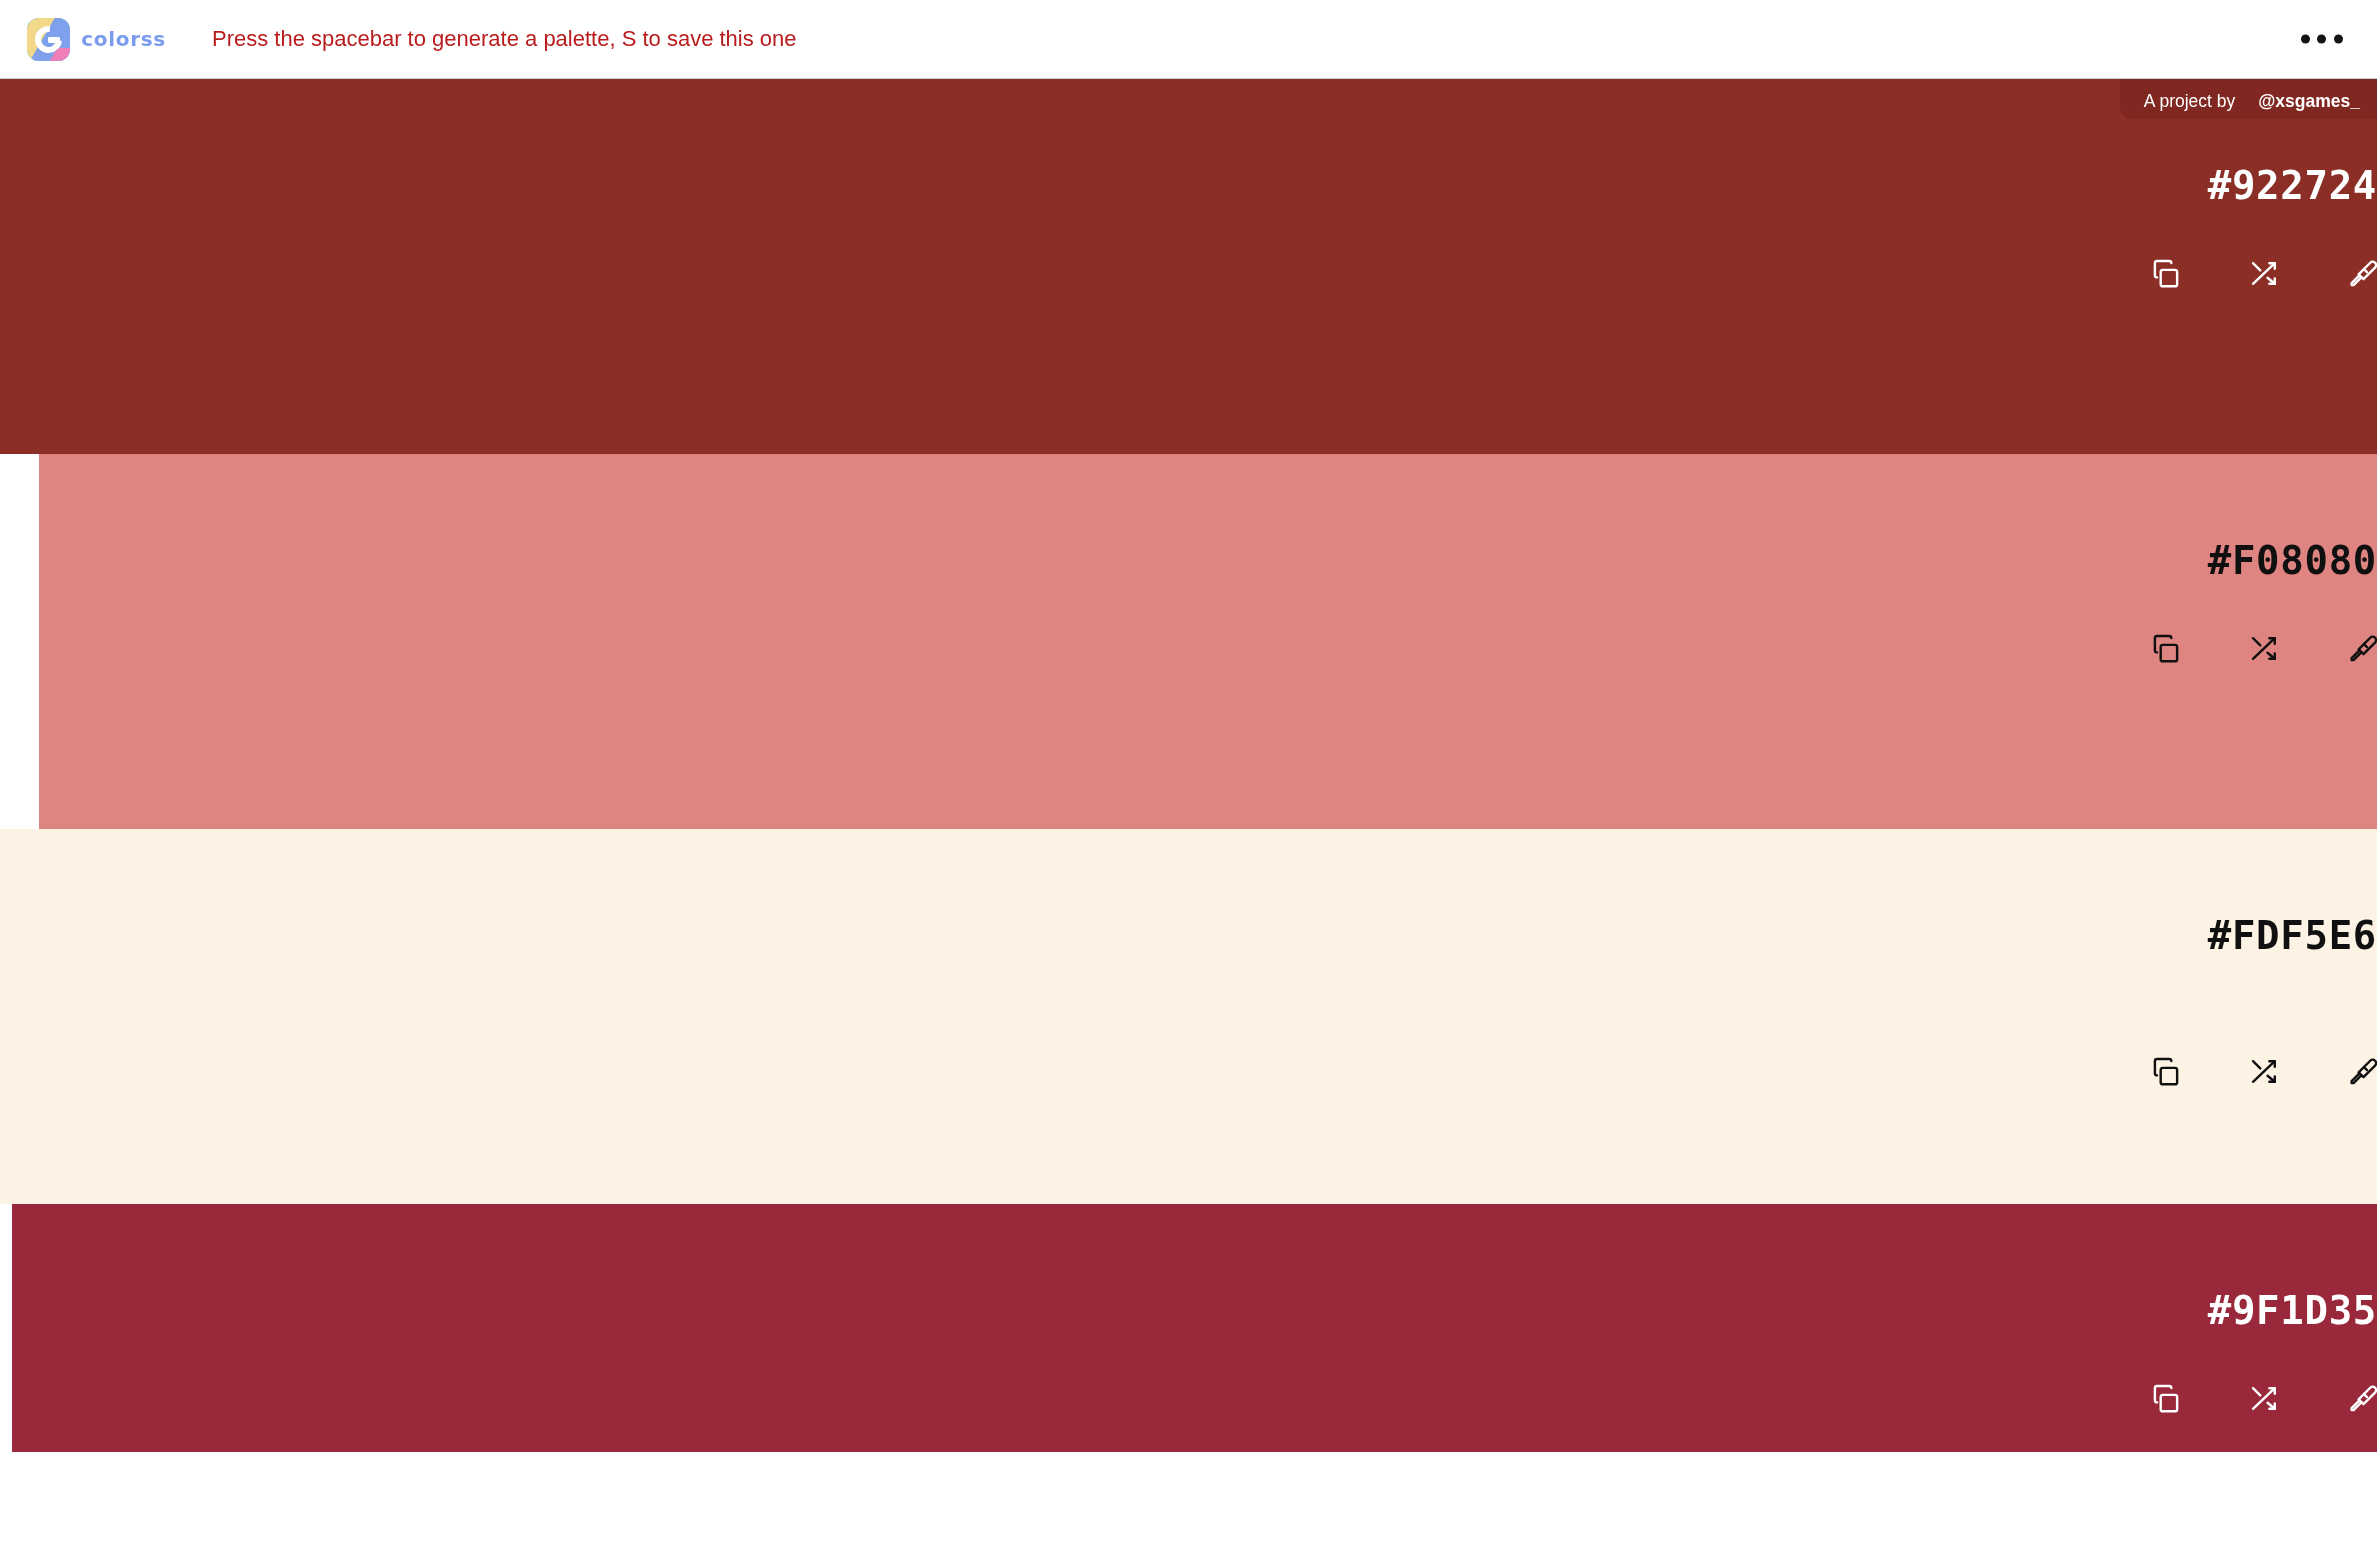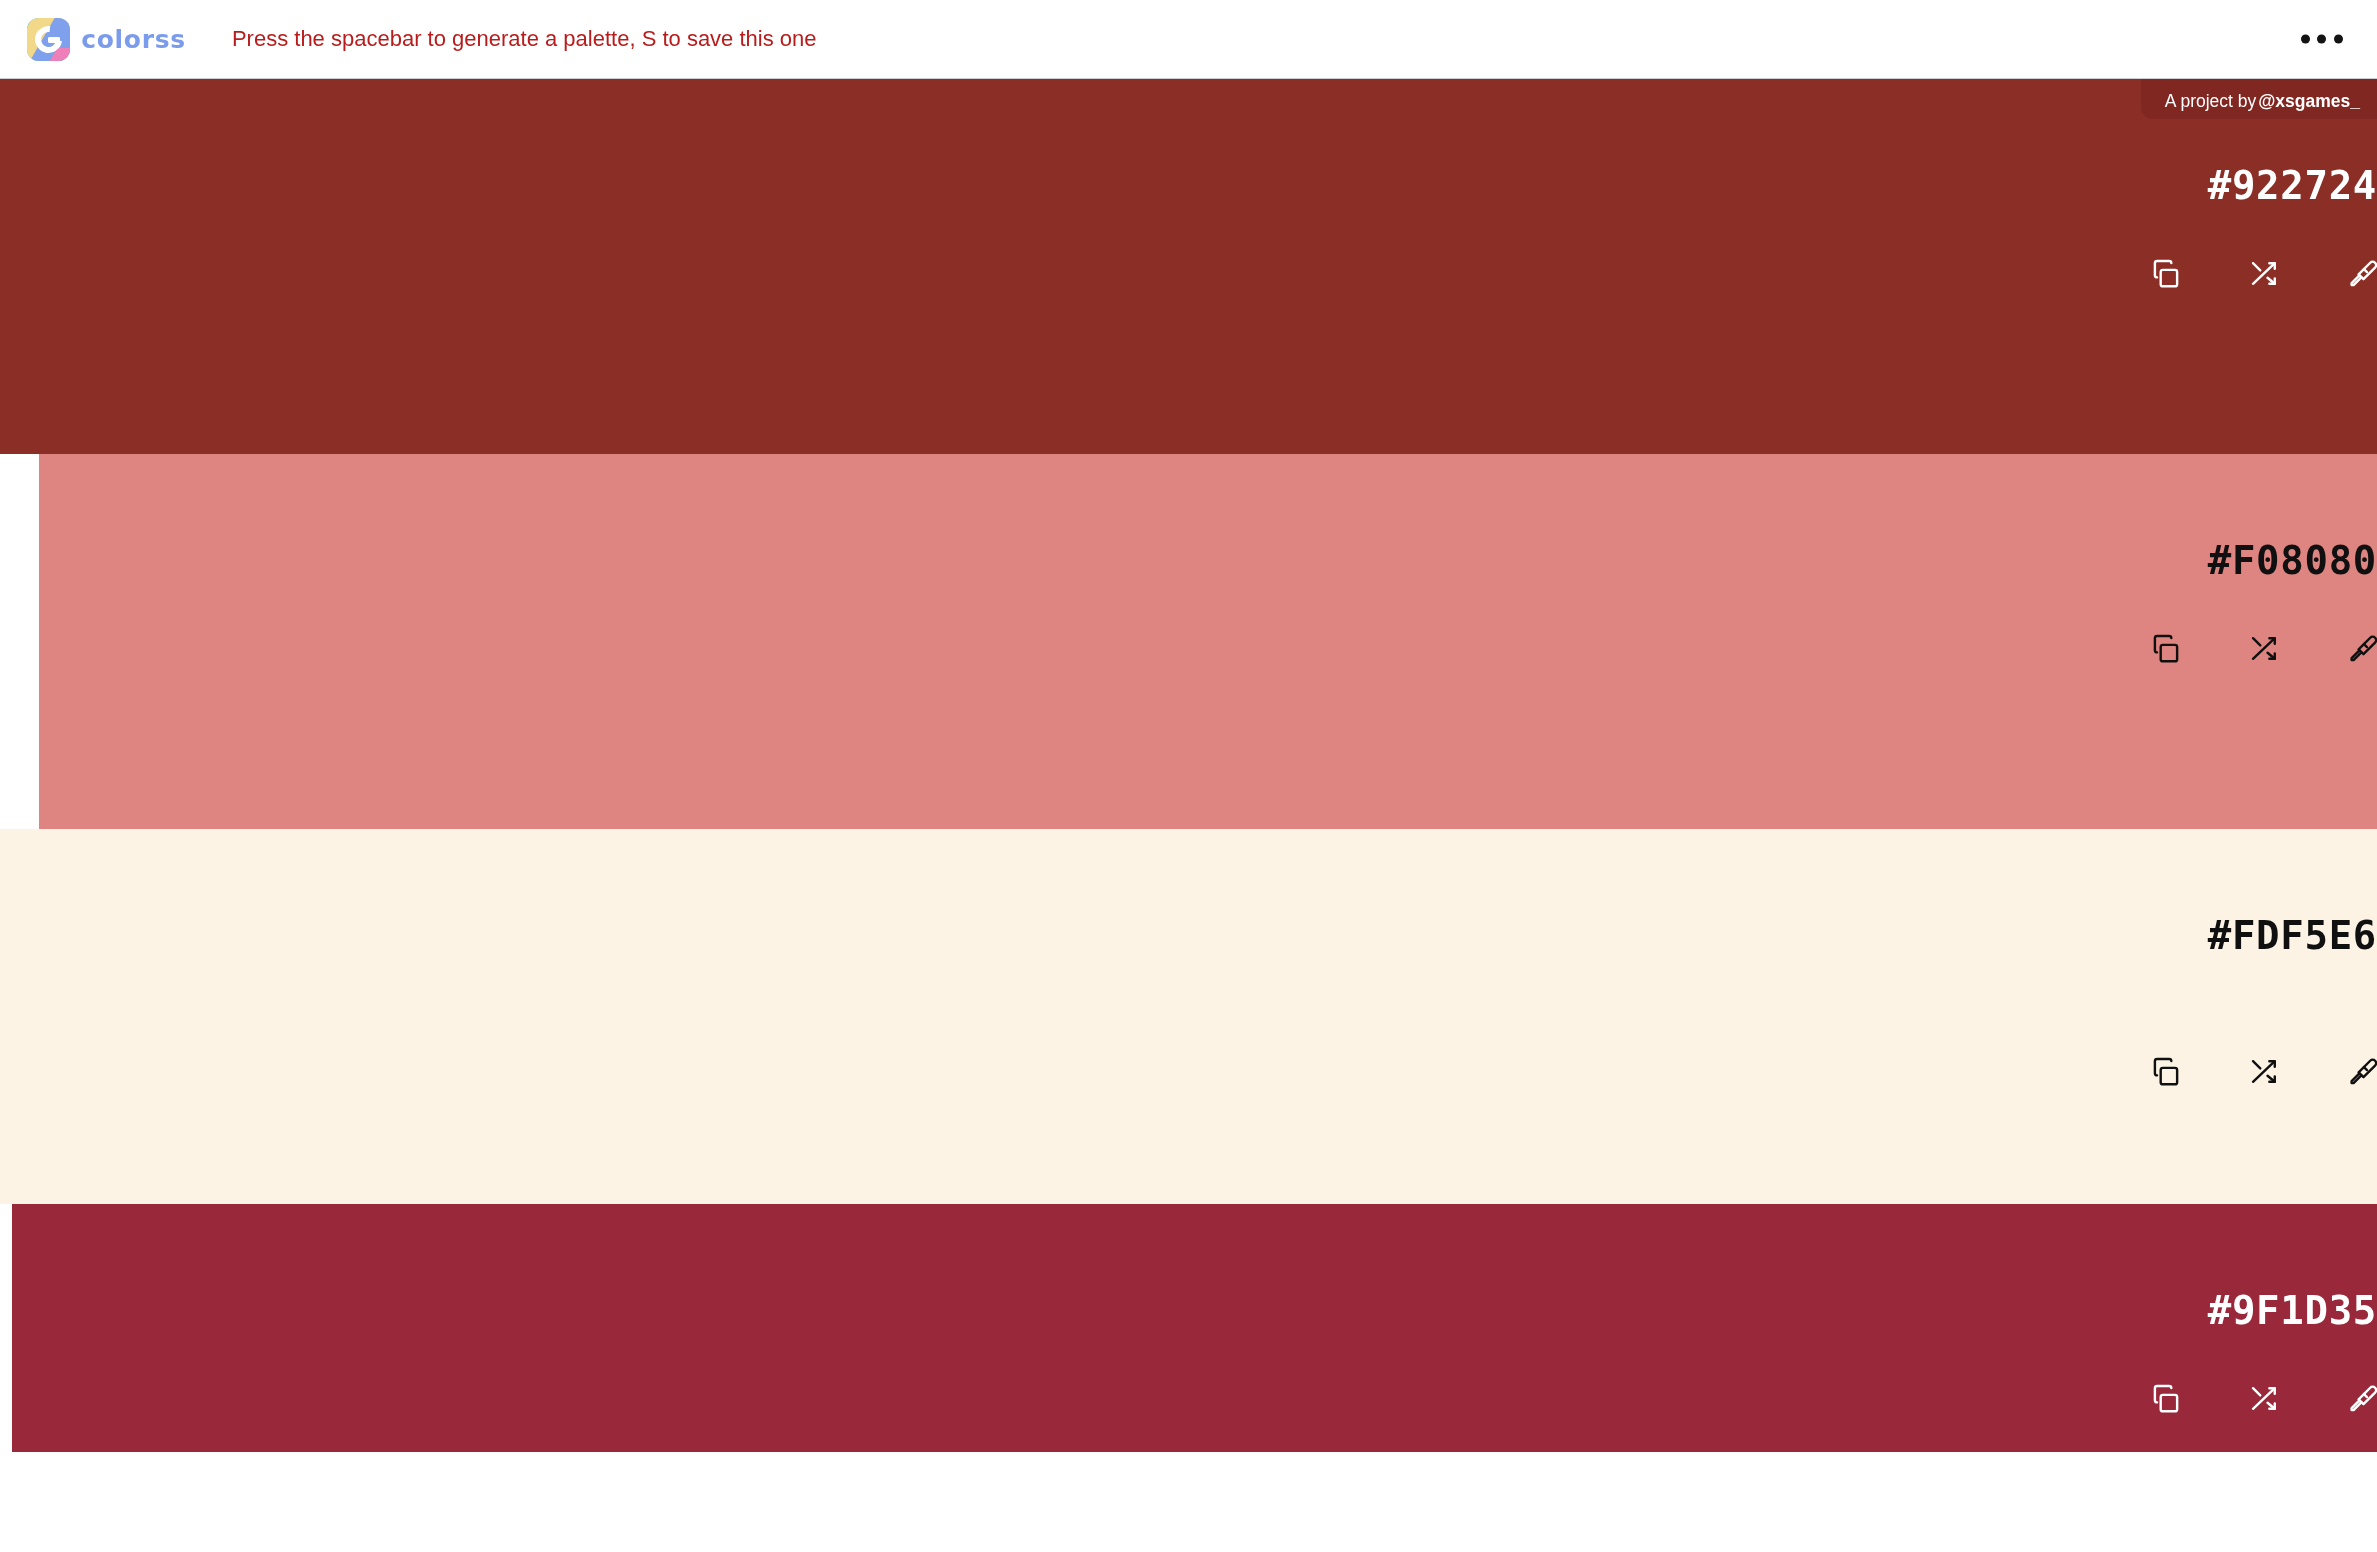--- a/index.html
+++ b/index.html
@@ -62,21 +62,21 @@
     transform:rotate(-38deg);
   }
   .brand-mark .glyph-bar{
     position:absolute; left:21px; top:19px;
     width:12px; height:6.3px; background:#ffffff;
     border-radius:1.4px;
   }
 
   .brand-word {
     margin-left:11.2px;
-    font-size:25px;
+    font-size:20px;
     font-weight:700;
     letter-spacing:0.7px;
     color:#7b9ced;
     font-family:"DejaVu Sans", sans-serif;
   }
 
   .header-hint {
     margin-left:46px;
     font-size:22px;
     color:#b91c1c;
@@ -139,21 +139,21 @@
     padding:4px 17px 0 24px;
     display:flex; align-items:center;
     background:#802722;
     color:#ffffff;
     font-size:17.5px;
     border-bottom-left-radius:12px;
     white-space:nowrap;
     z-index:25;
     font-family:"Liberation Sans", sans-serif;
   }
-  .badge b{ font-weight:700; margin-left:2px; }
+  .badge b{ font-weight:700; margin-left:23px; }
 </style>
 </head>
 <body>
 
 <div id="app">
 
   <div class="header">
     <div class="brand">
       <div class="brand-mark">
         <div class="bandA"></div>

